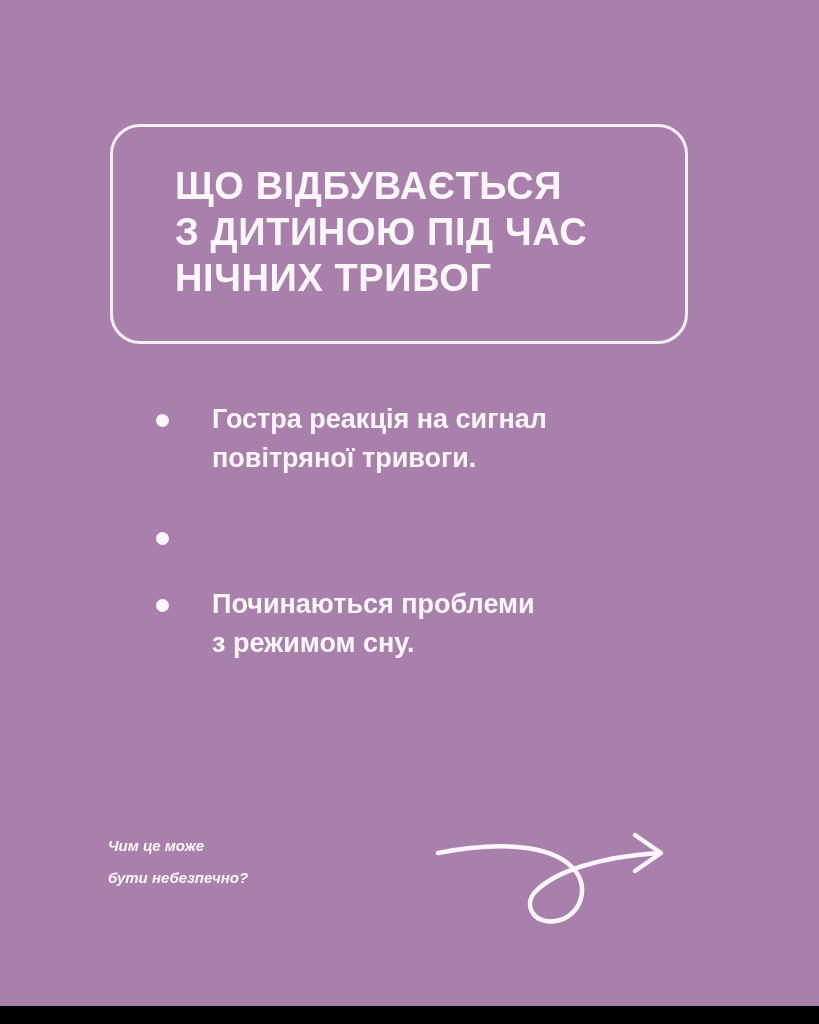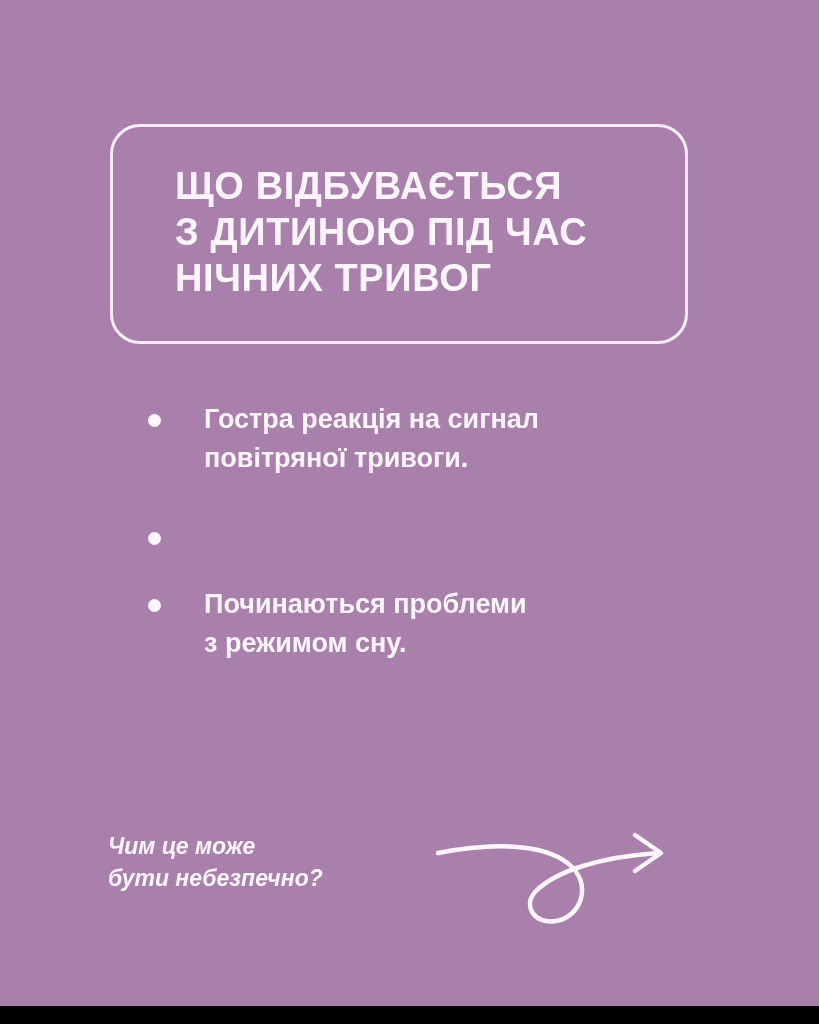--- a/index.html
+++ b/index.html
@@ -51,21 +51,21 @@
     font-weight: bold;
     letter-spacing: 0.6px;
     line-height: 46px;
     text-transform: uppercase;
     white-space: pre-line;
   }
 
   
   .bullets {
     position: absolute;
-    left: 148px;
+    left: 156px;
     top: 400px;
     width: 560px;
   }
   .bullet-item {
     display: flex;
     align-items: flex-start;
     margin-bottom: 40px;
   }
   .bullet-dot {
     flex: 0 0 auto;
@@ -84,21 +84,21 @@
     white-space: pre-line;
   }
 
   
   .footer-question {
     position: absolute;
     left: 108px;
     top: 830px;
     width: 300px;
     color: #fdf7fb;
-    font-size: 23px;
+    font-size: 15px;
     font-weight: bold;
     font-style: italic;
     line-height: 32px;
     white-space: pre-line;
   }
   .arrow {
     position: absolute;
     left: 430px;
     top: 805px;
     width: 320px;

